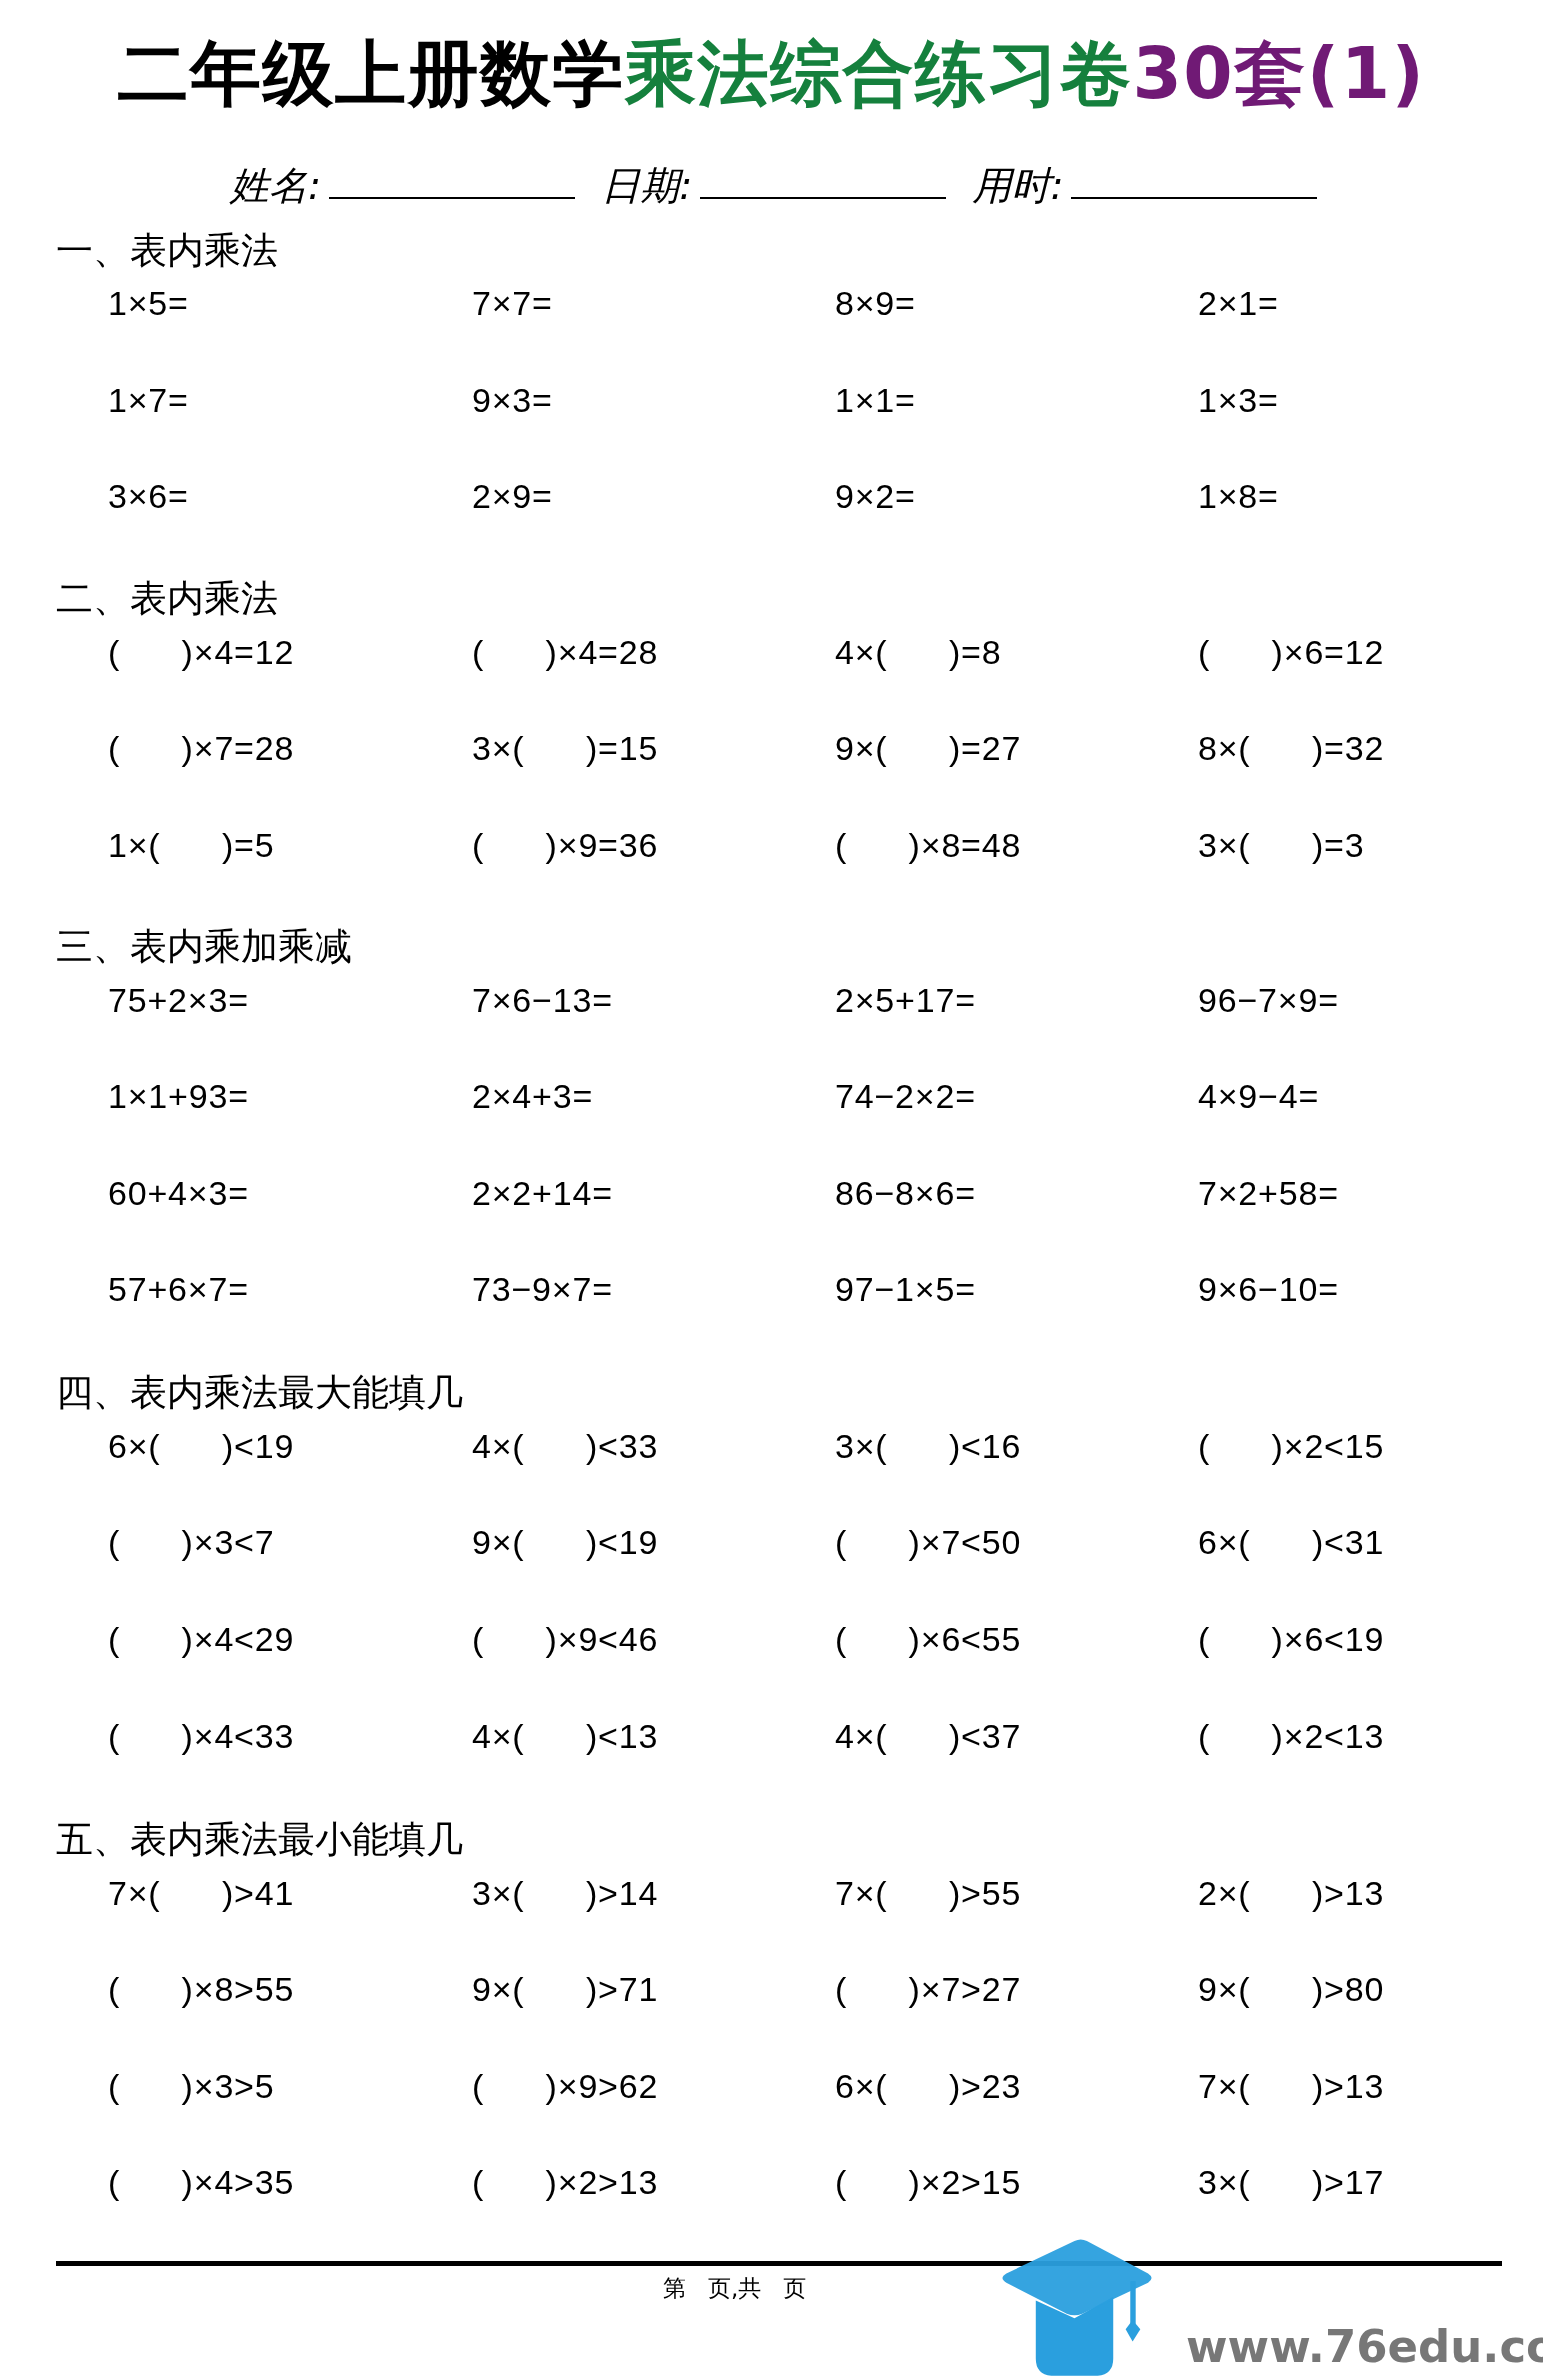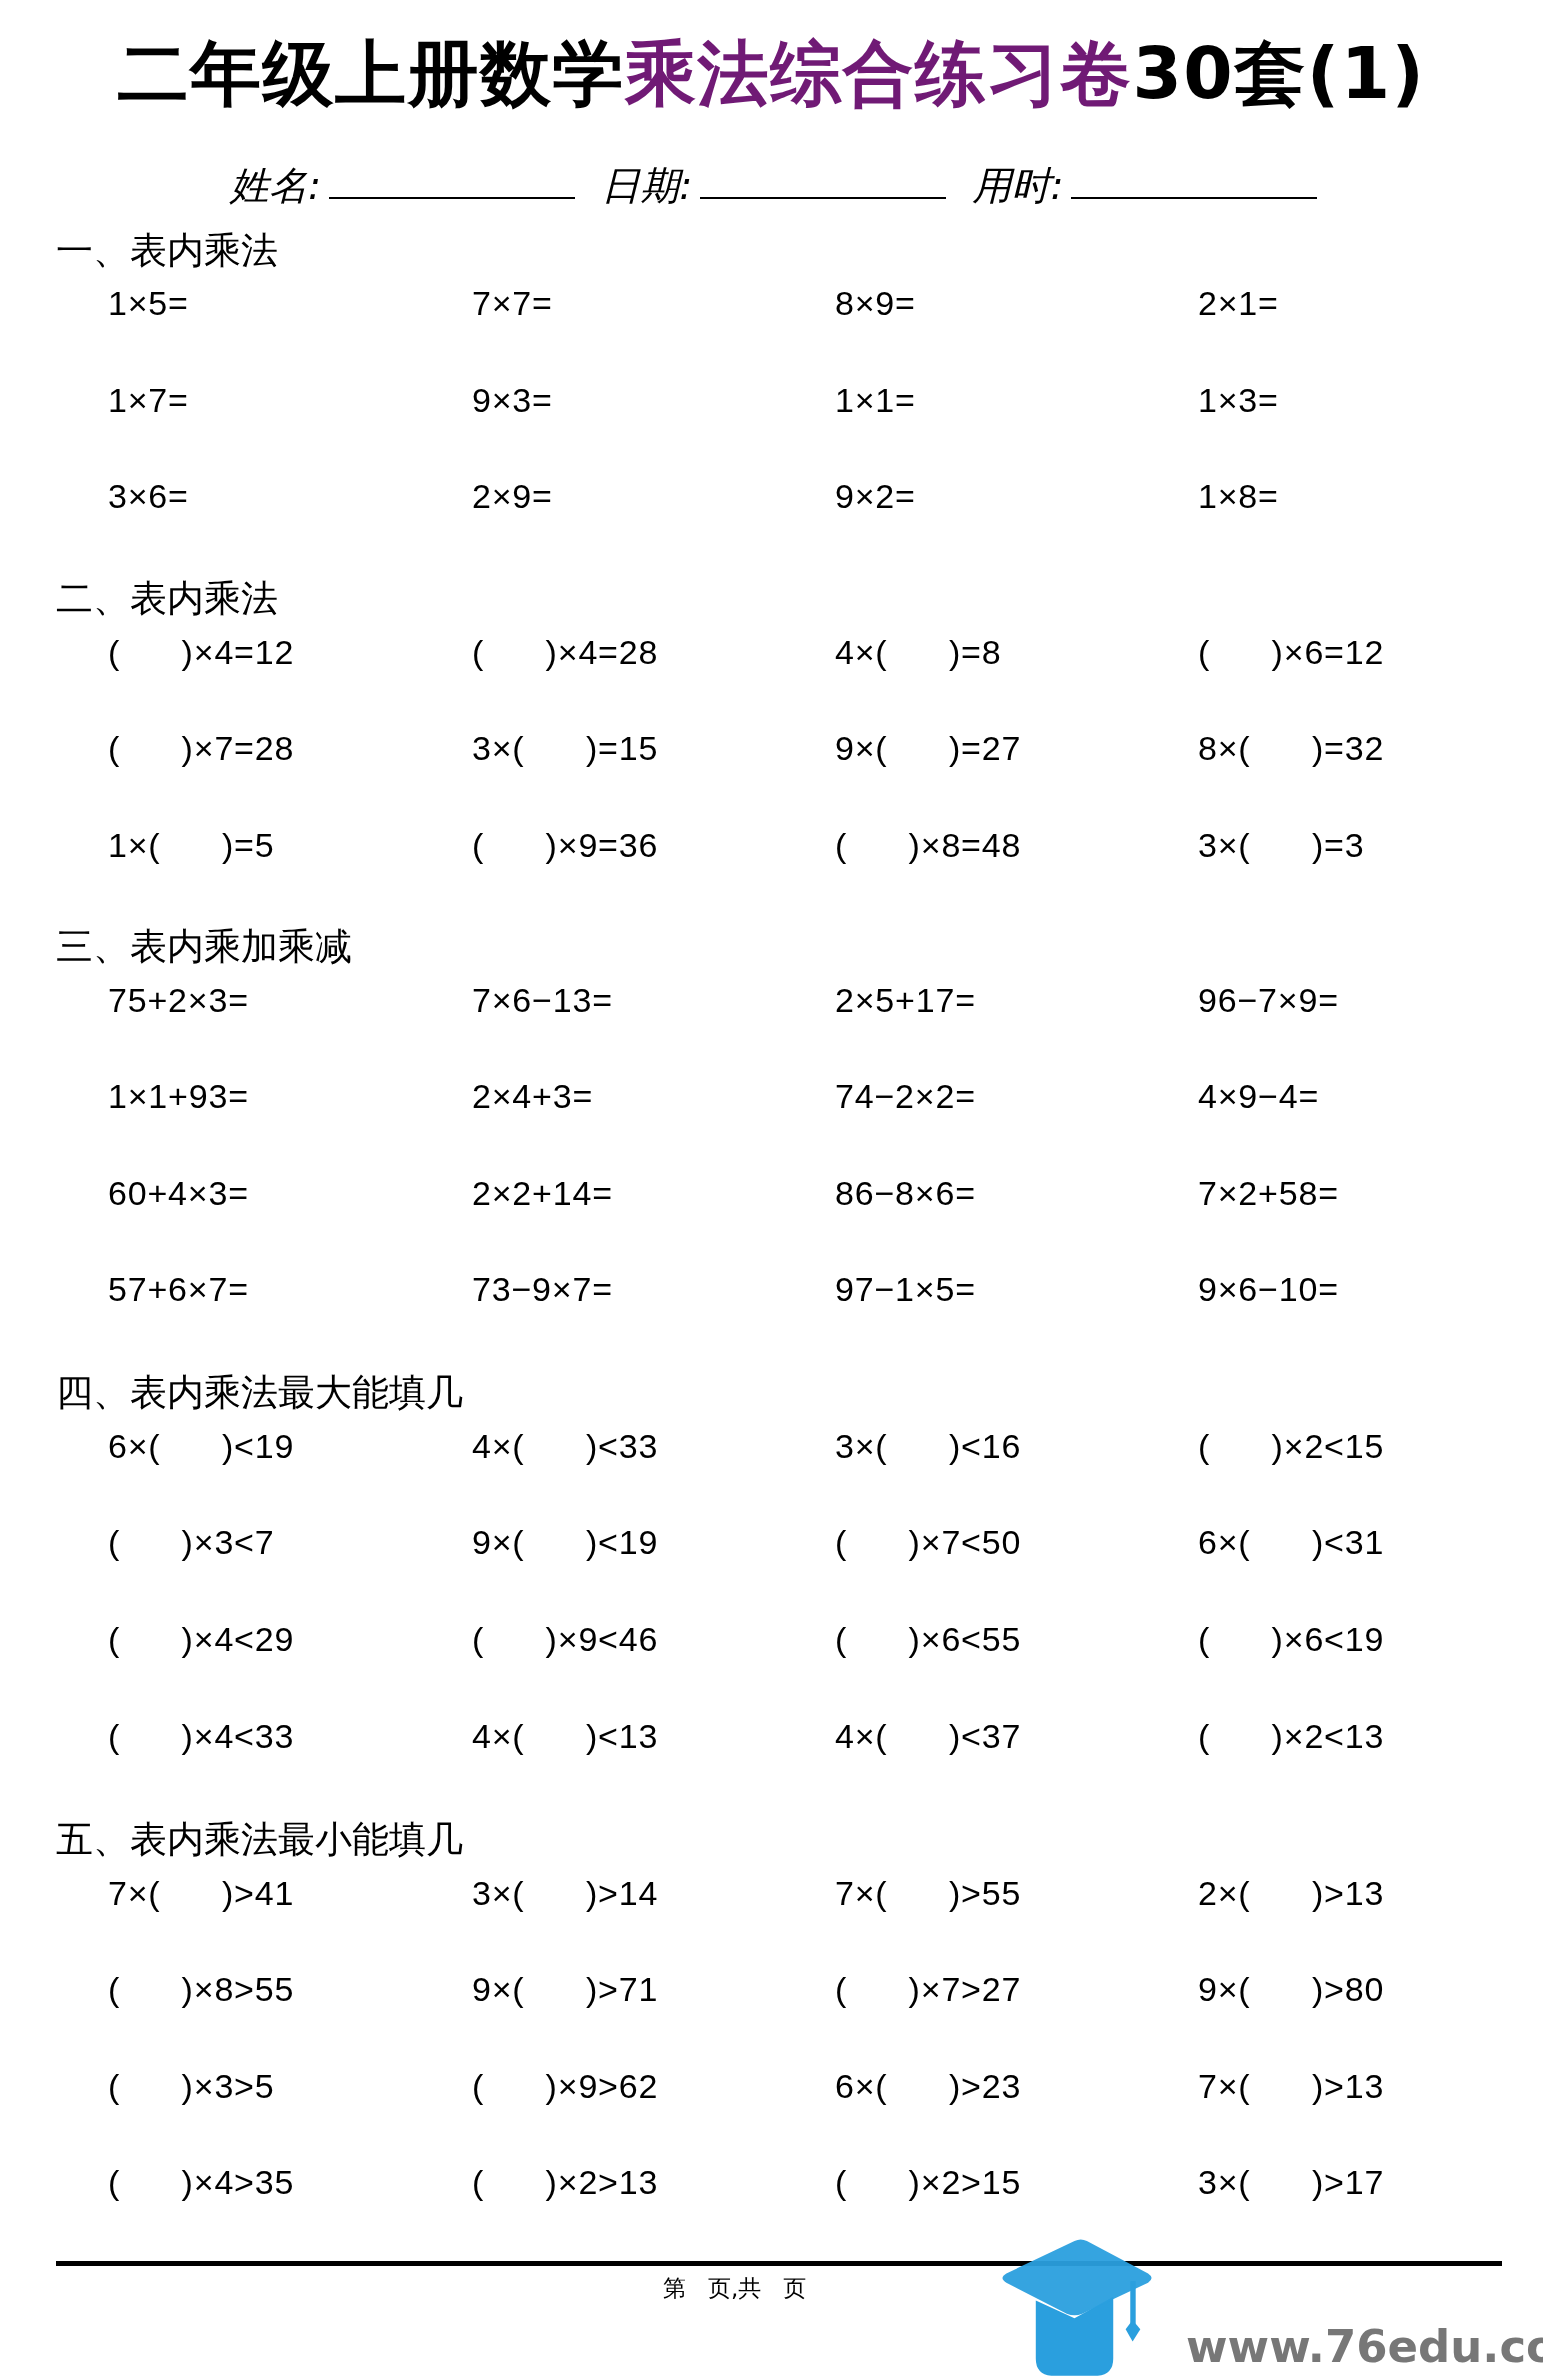--- a/index.html
+++ b/index.html
@@ -2,22 +2,22 @@
 <html style="font-size:12.4px"><head>
 <meta charset="utf-8">
 <style>
   html, body { margin:0; padding:0; background:#ffffff; }
   body { width:1543px; height:2377px; position:relative; overflow:hidden;
          font-family:"Liberation Sans", "DejaVu Sans", sans-serif; color:#000; }
   .title { position:absolute; top:31px; left:0; width:1543px; text-align:center;
            font-size:71px; font-weight:bold; line-height:85px; letter-spacing:1.5px;
            font-family:"DejaVu Sans", sans-serif; }
   .title .t-black { color:#000000; }
-  .title .t-blue { color:#701a75; }
-  .title .t-red { color:#000000;text-align:center; }
+  .title .t-blue { color:#15803d; }
+  .title .t-red { color:#701a75;text-align:center; }
   .fields { position:absolute; top:161px; left:230px; font-size:39px; line-height:49px;
             font-family:"DejaVu Sans", sans-serif; white-space:nowrap;font-style:italic; }
   .fields .field { display:inline-block; margin-right:14px; }
   .fields .blank { display:inline-block; width:246px; border-bottom:2.3px solid #000;
                    height:36px; vertical-align:baseline; margin-left:7.7px; }
   .section-title { position:absolute; left:56px; font-size:37px; line-height:46px;
                    font-family:"DejaVu Sans", sans-serif; }
   .row { position:absolute; left:0; width:1241px; height:46px;padding-left:20px; }
   .cell { position:absolute; top:0; font-size:34px; line-height:46px; white-space:pre;
           font-family:"Liberation Sans", sans-serif; letter-spacing:0.8px; }

